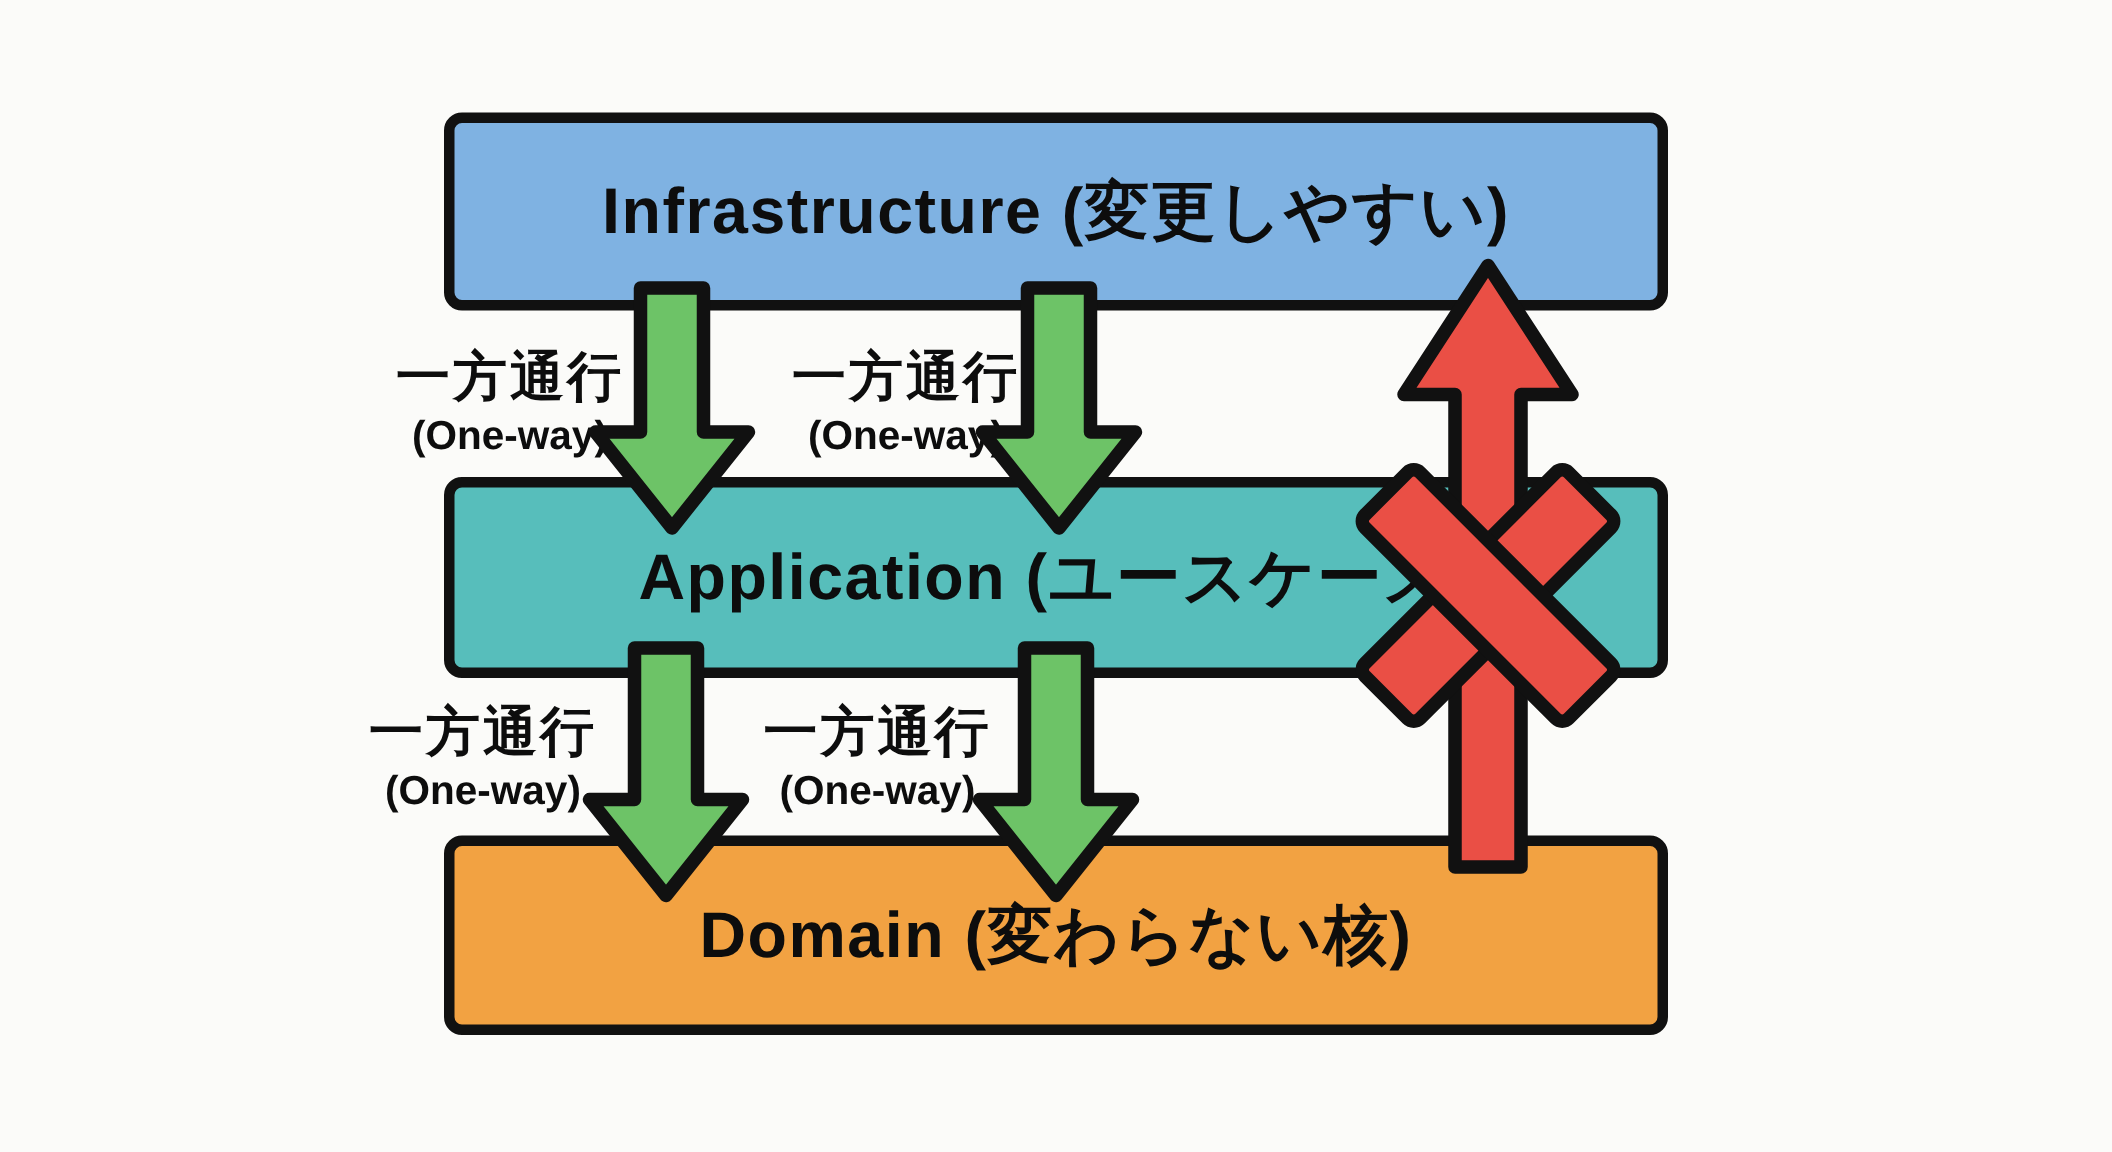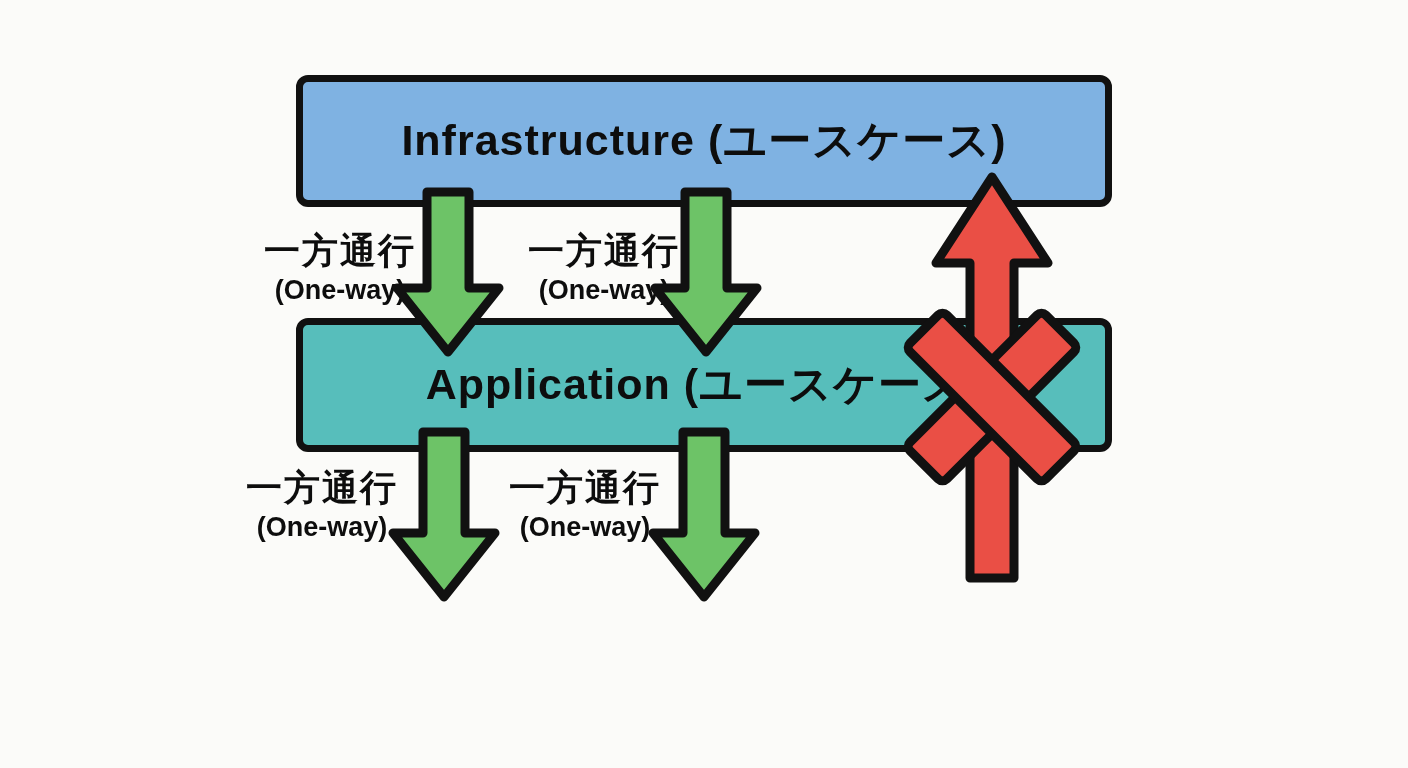--- a/index.html
+++ b/index.html
@@ -73,27 +73,30 @@
     z-index: 5;
     pointer-events: none;
   }
 </style>
 </head>
 <body>
 
 <div id="canvas">
 
   <div class="layer-box" id="layer-infrastructure">
-    <span class="layer-title">Infrastructure (ユースケース)</span>
+    <span class="layer-title">Infrastructure (変更しやすい)</span>
   </div>
 
   <div class="layer-box" id="layer-application">
     <span class="layer-title">Application (ユースケース)</span>
   </div>
 
+  <div class="layer-box" id="layer-domain">
+    <span class="layer-title">Domain (変わらない核)</span>
+  </div>
 
   <div class="one-way-label" id="one-way-top-left">
     <span class="jp">一方通行</span>
     <span class="en">(One-way)</span>
   </div>
   <div class="one-way-label" id="one-way-top-right">
     <span class="jp">一方通行</span>
     <span class="en">(One-way)</span>
   </div>
   <div class="one-way-label" id="one-way-bottom-left">

